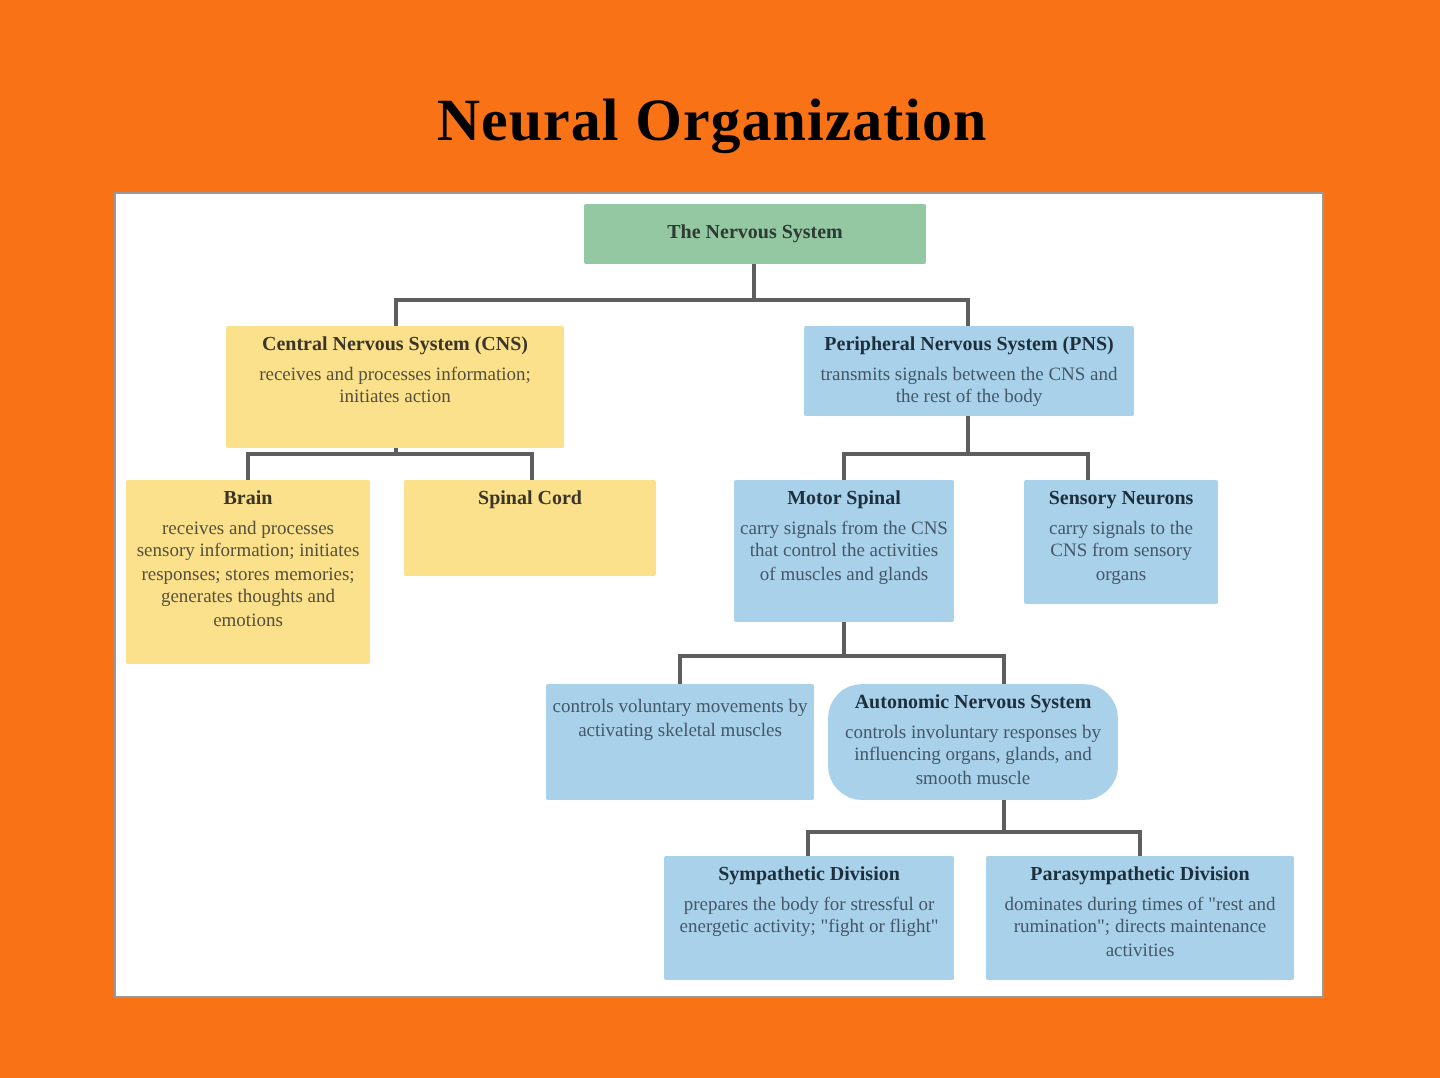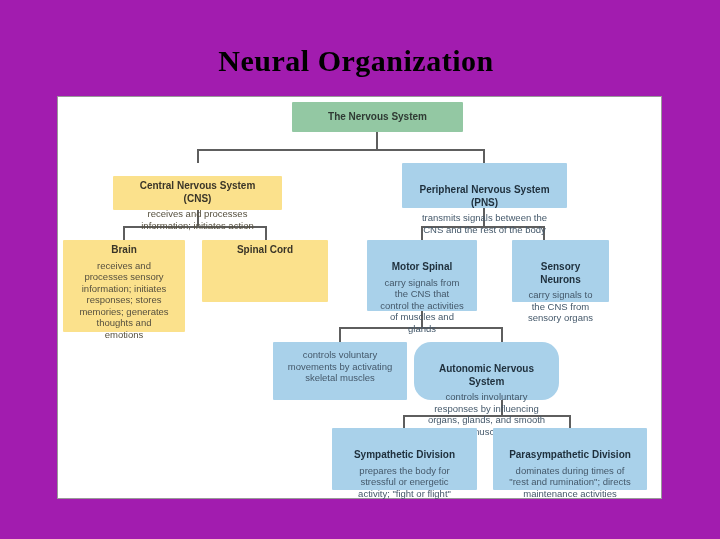--- a/index.html
+++ b/index.html
@@ -1,19 +1,19 @@
 <!DOCTYPE html>
 <html><head>
 <meta charset="utf-8">
 <style>
   html, body { margin: 0; padding: 0; background: #ffffff; }
   #canvas {
     position: relative;
     width: 720px; height: 539px;
-    background: #a21caf;
+    background: #f97316;
     font-family: "Liberation Sans", sans-serif;
     overflow: hidden;
   }
   .page-title {
     position: absolute;
     left: 0; top: 44px; width: 712px;
     text-align: center;
     font-family: "Liberation Serif", serif;
     font-weight: bold;
     font-size: 30px;
@@ -24,40 +24,41 @@
     position: absolute;
     left: 57px; top: 96px;
     width: 603px; height: 401px;
     border: 1px solid #999999;
     background: #ffffff;
   }
   .box {
     position: absolute;
     box-sizing: border-box;
     text-align: center;
-    padding: 4px 13px;
+    padding: 4px 3px;
     border-radius: 1px;
+    font-family: Liberation Serif, serif;
   }
   .box.green  { background: #93c8a3; }
   .box.yellow { background: #fbe18c; }
   .box.blue   { background: #a9d1ea; }
   .box-title {
     font-size: 10px;
     font-weight: bold;
     line-height: 1.25;
   }
   .box-desc {
     font-size: 9.5px;
     line-height: 1.22;
     margin-top: 3px;
   }
   .green .box-title  { color: #2f3a33; }
   .yellow .box-title { color: #3a3528; }
   .yellow .box-desc  { color: #56503f; }
-  .blue .box-title   { color: #1e2f3c; margin-top: 17px; }
+  .blue .box-title   { color: #1e2f3c; }
   .blue .box-desc    { color: #44586a; }
   .box.single {
     display: flex;
     align-items: center;
     justify-content: center;
   }
   .line {
     position: absolute;
     background: #5e5e5e;
   }
@@ -95,36 +96,36 @@
 
   <div class="line vline" style="left:501px; top:400px; height:16px;"></div>
   <div class="line hline" style="left:403px; top:415px; width:168px;"></div>
   <div class="line vline" style="left:403px; top:415px; height:13px;"></div>
   <div class="line vline" style="left:569px; top:415px; height:13px;"></div>
 
   <div class="box green single" style="left:292px; top:102px; width:171px; height:30px;">
     <div class="box-title">The Nervous System</div>
   </div>
 
-  <div class="box yellow" style="left:113px; top:176px; width:169px; height:34px;">
+  <div class="box yellow" style="left:113px; top:163px; width:169px; height:61px;">
     <div class="box-title">Central Nervous System (CNS)</div>
     <div class="box-desc">receives and processes information; initiates action</div>
   </div>
 
   <div class="box blue" style="left:402px; top:163px; width:165px; height:45px;">
     <div class="box-title">Peripheral Nervous System (PNS)</div>
     <div class="box-desc">transmits signals between the CNS and the rest of the body</div>
   </div>
 
   <div class="box yellow" style="left:63px; top:240px; width:122px; height:92px;">
     <div class="box-title">Brain</div>
     <div class="box-desc">receives and processes sensory information; initiates responses; stores memories; generates thoughts and emotions</div>
   </div>
 
-  <div class="box yellow" style="left:202px; top:240px; width:126px; height:62px;">
+  <div class="box yellow" style="left:202px; top:240px; width:126px; height:48px;">
     <div class="box-title">Spinal Cord</div>
   </div>
 
   <div class="box blue" style="left:367px; top:240px; width:110px; height:71px;">
     <div class="box-title">Motor Spinal</div>
     <div class="box-desc">carry signals from the CNS that control the activities of muscles and glands</div>
   </div>
 
   <div class="box blue" style="left:512px; top:240px; width:97px; height:62px;">
     <div class="box-title">Sensory Neurons</div>

